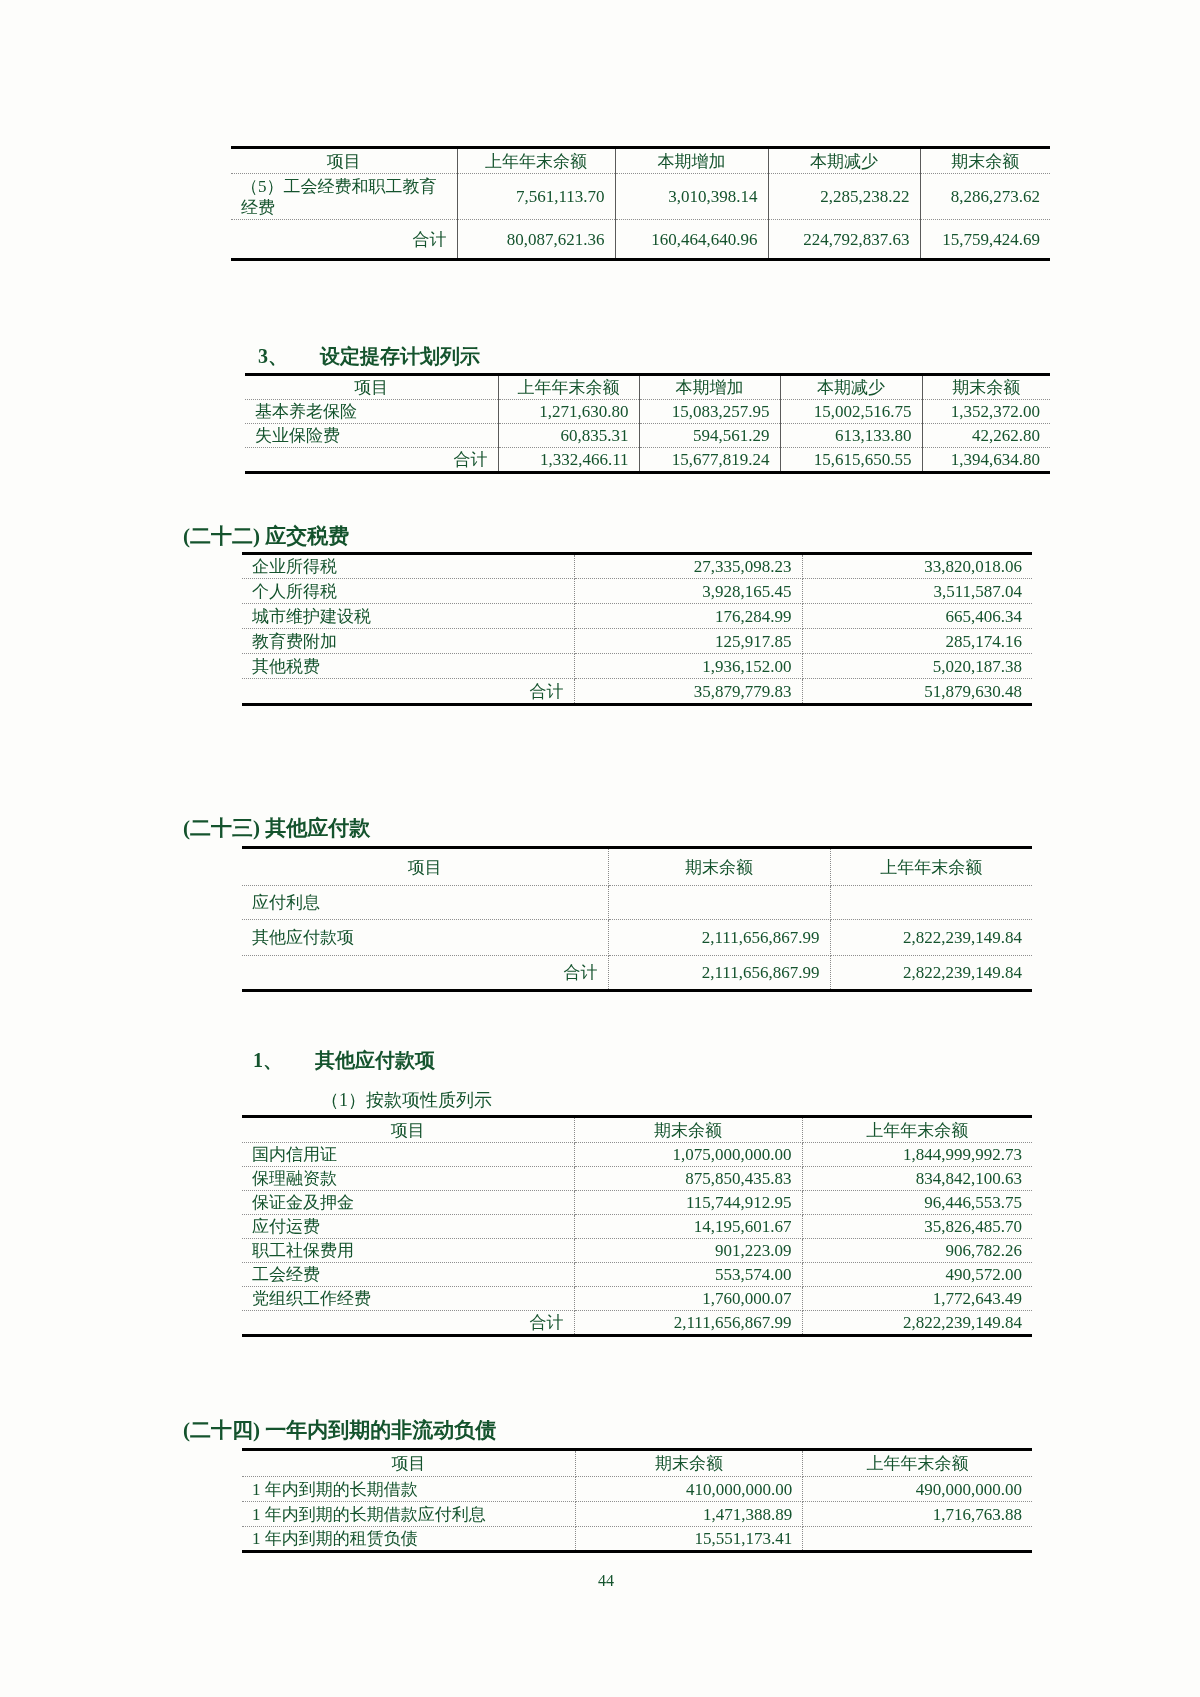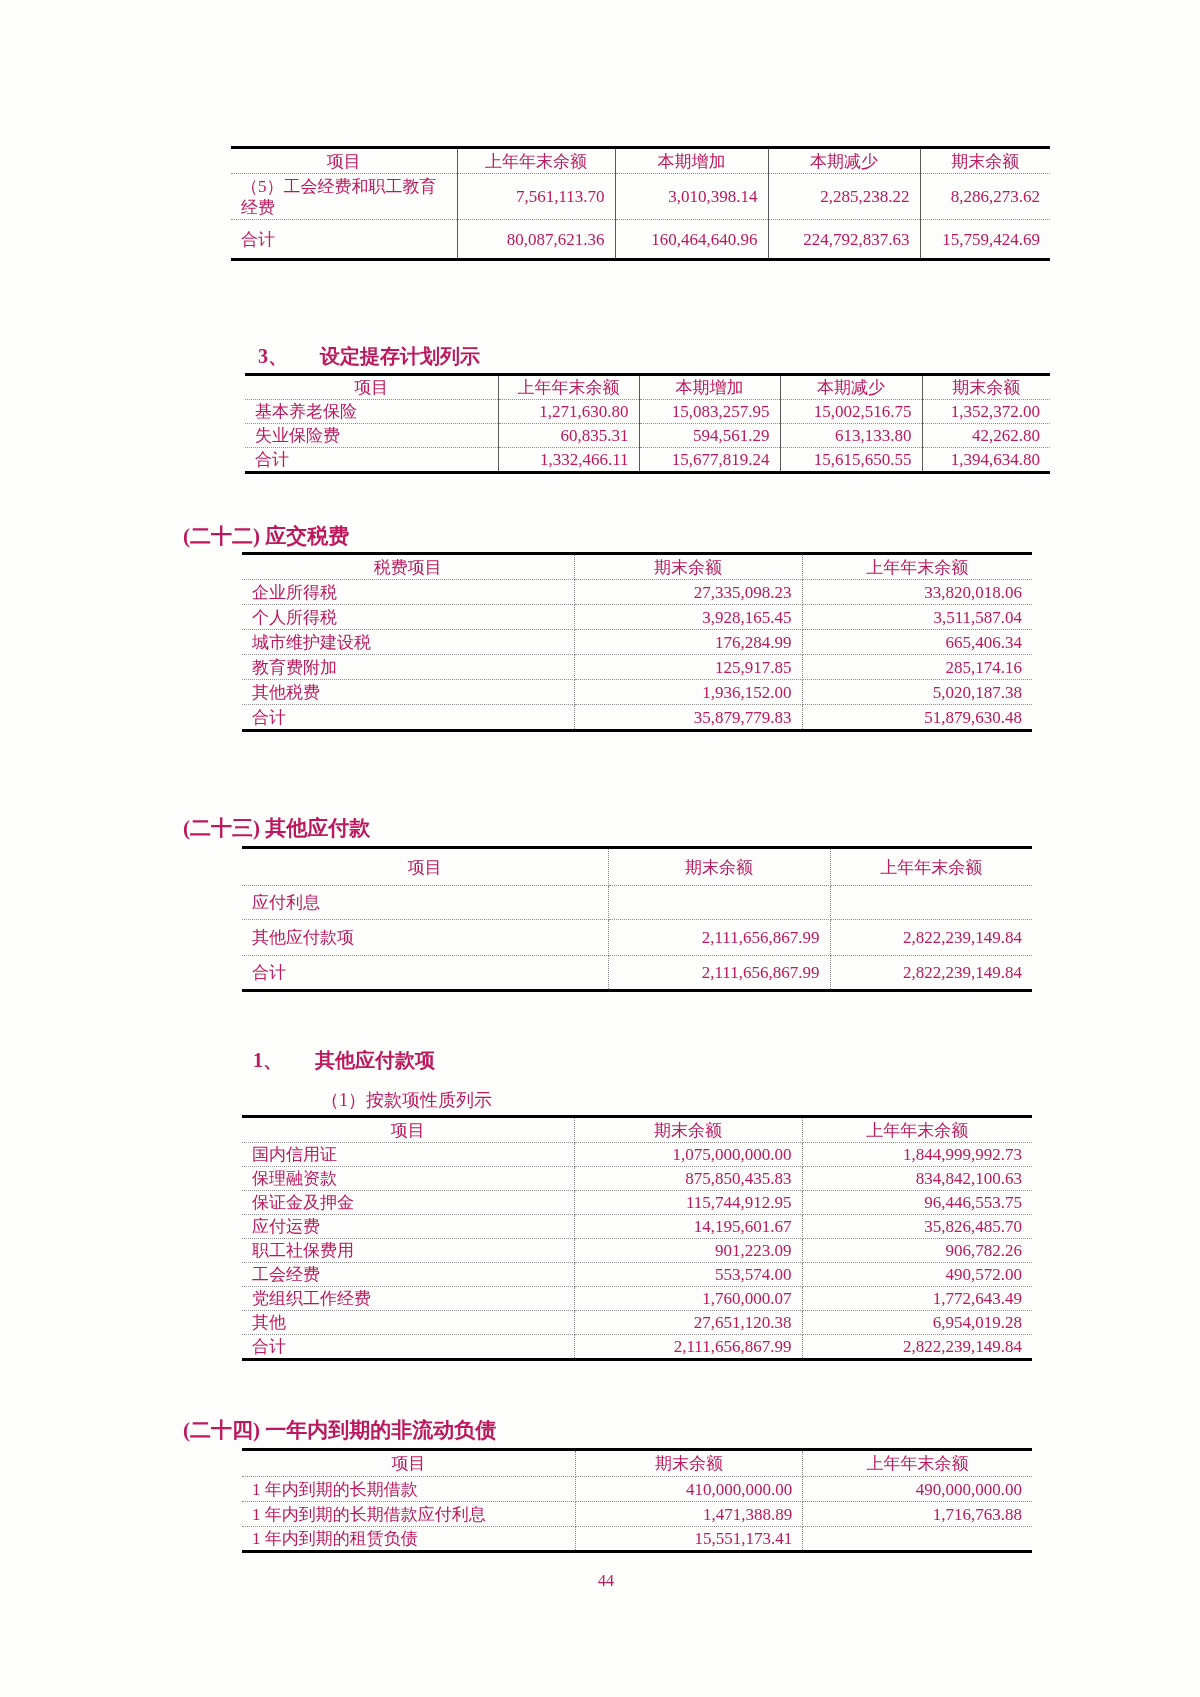--- a/index.html
+++ b/index.html
@@ -1,20 +1,20 @@
 <!DOCTYPE html>
 <html><head>
 <meta charset="utf-8">
 <style>
   html,body{margin:0;padding:0;}
   .page{
     position:relative;
     width:1200px;height:1697px;
     background:#fdfdfb;
-    color:#be185d;
+    color:#14532d;
     font-family:"Liberation Serif","DejaVu Serif",serif;
     overflow:hidden;
   }
   table.tbl{
     position:absolute;
     border-collapse:collapse;
     table-layout:fixed;
     border-top:3px solid #000;
     border-bottom:3px solid #000;
   }
@@ -27,21 +27,21 @@
     overflow:hidden;
     vertical-align:middle;
   }
   table.tbl tr:last-child td{border-bottom:none;}
   
   table.solidcols th:not(:last-child), table.solidcols td:not(:last-child){border-right:1px solid #5a5a5a;}
   table.dotcols th:not(:last-child), table.dotcols td:not(:last-child){border-right:1px dotted #8a8a8a;}
   .tbl th{text-align:center;}
   .num{text-align:right;font-variant-numeric:tabular-nums;}
   .lbl{text-align:left;}
-  .ctr{text-align:left;}
+  .ctr{text-align:right;}
   .wrap{white-space:normal;}
   .heading{
     position:absolute;
     font-weight:bold;
     font-size:21px;
     line-height:24px;
     white-space:nowrap;
   }
   .subheading{
     position:absolute;
@@ -141,25 +141,20 @@
 
   <div class="heading" style="left:183px;top:524px;">(二十二) 应交税费</div>
 
   <table class="tbl dotcols" style="left:242px;top:552px;width:790px;">
     <colgroup>
         <col style="width:332px">
         <col style="width:228px">
         <col style="width:230px">
       </colgroup>
     <tbody>
-        <tr style="height:26px">
-      <th>税费项目</th>
-      <th>期末余额</th>
-      <th>上年年末余额</th>
-    </tr>
     <tr style="height:25px">
       <td class="lbl">企业所得税</td>
       <td class="num">27,335,098.23</td>
       <td class="num">33,820,018.06</td>
     </tr>
     <tr style="height:25px">
       <td class="lbl">个人所得税</td>
       <td class="num">3,928,165.45</td>
       <td class="num">3,511,587.04</td>
     </tr>
@@ -264,25 +259,20 @@
     <tr style="height:24px">
       <td class="lbl">工会经费</td>
       <td class="num">553,574.00</td>
       <td class="num">490,572.00</td>
     </tr>
     <tr style="height:24px">
       <td class="lbl">党组织工作经费</td>
       <td class="num">1,760,000.07</td>
       <td class="num">1,772,643.49</td>
     </tr>
-    <tr style="height:24px">
-      <td class="lbl">其他</td>
-      <td class="num">27,651,120.38</td>
-      <td class="num">6,954,019.28</td>
-    </tr>
     <tr style="height:25px">
       <td class="ctr">合计</td>
       <td class="num">2,111,656,867.99</td>
       <td class="num">2,822,239,149.84</td>
     </tr>
   </tbody>
     </table>
 
   <div class="heading" style="left:183px;top:1418px;">(二十四) 一年内到期的非流动负债</div>
 

